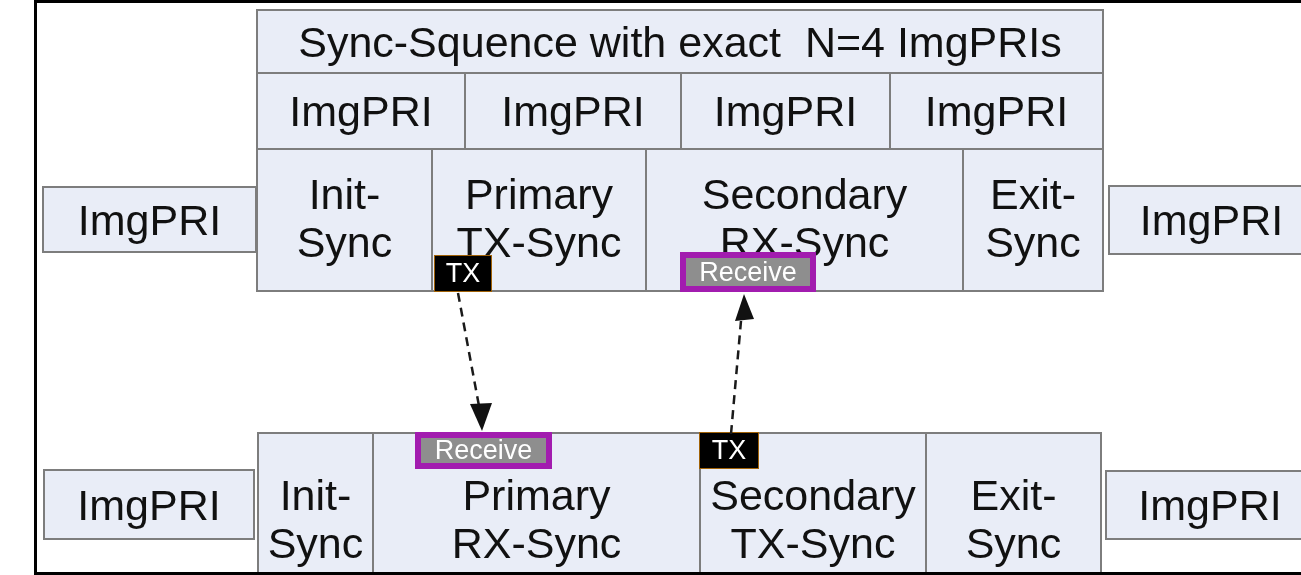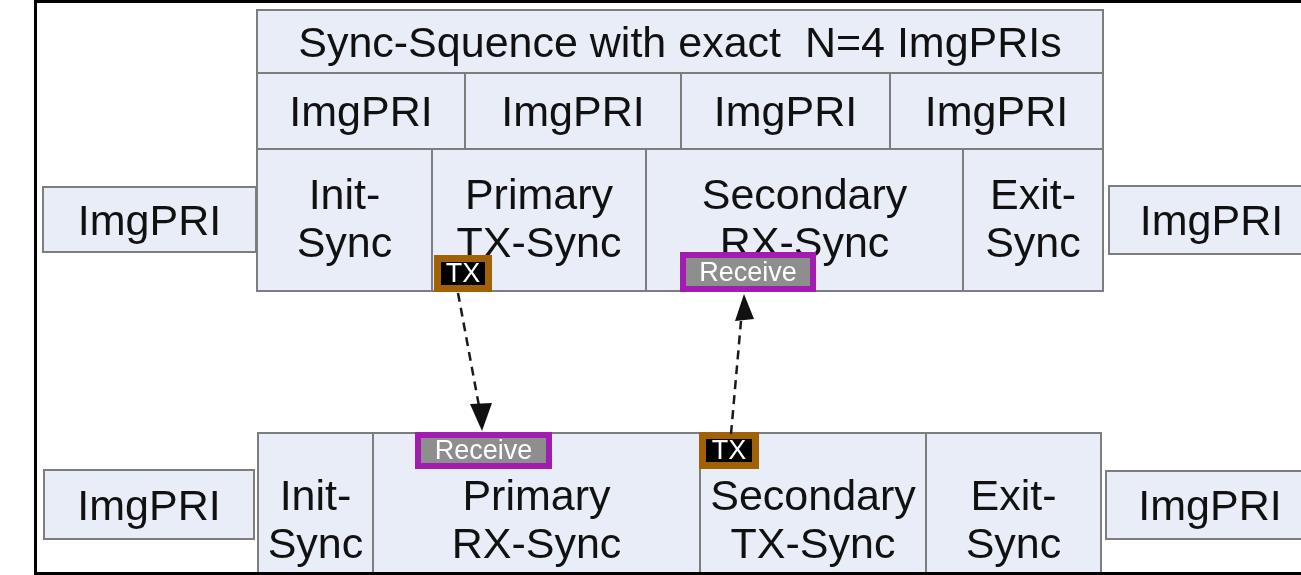--- a/index.html
+++ b/index.html
@@ -32,21 +32,21 @@
   .cell.bottomtext{align-items:flex-start;padding-top:37px;white-space:pre-line;}
   .title{white-space:pre;}
   .badge{
     position:absolute;
     box-sizing:border-box;
     display:flex;align-items:center;justify-content:center;
     font-size:27px;
     color:#ffffff;
     z-index:2;
   }
-  .badge.tx{background:#000000;border:7px solid #a16207;}
+  .badge.tx{background:#000000;border:1px solid #a16207;}
   .badge.receive{background:#8e8e8e;border:6px solid #a21caf;}
   #arrows{position:absolute;left:0;top:0;z-index:3;pointer-events:none;}
 </style>
 </head>
 <body>
 
 <div id="canvas">
 
   <div class="cell title" style="left:219px;top:6px;width:848px;height:65px;">Sync-Squence with exact  N=4 ImgPRIs</div>
 

